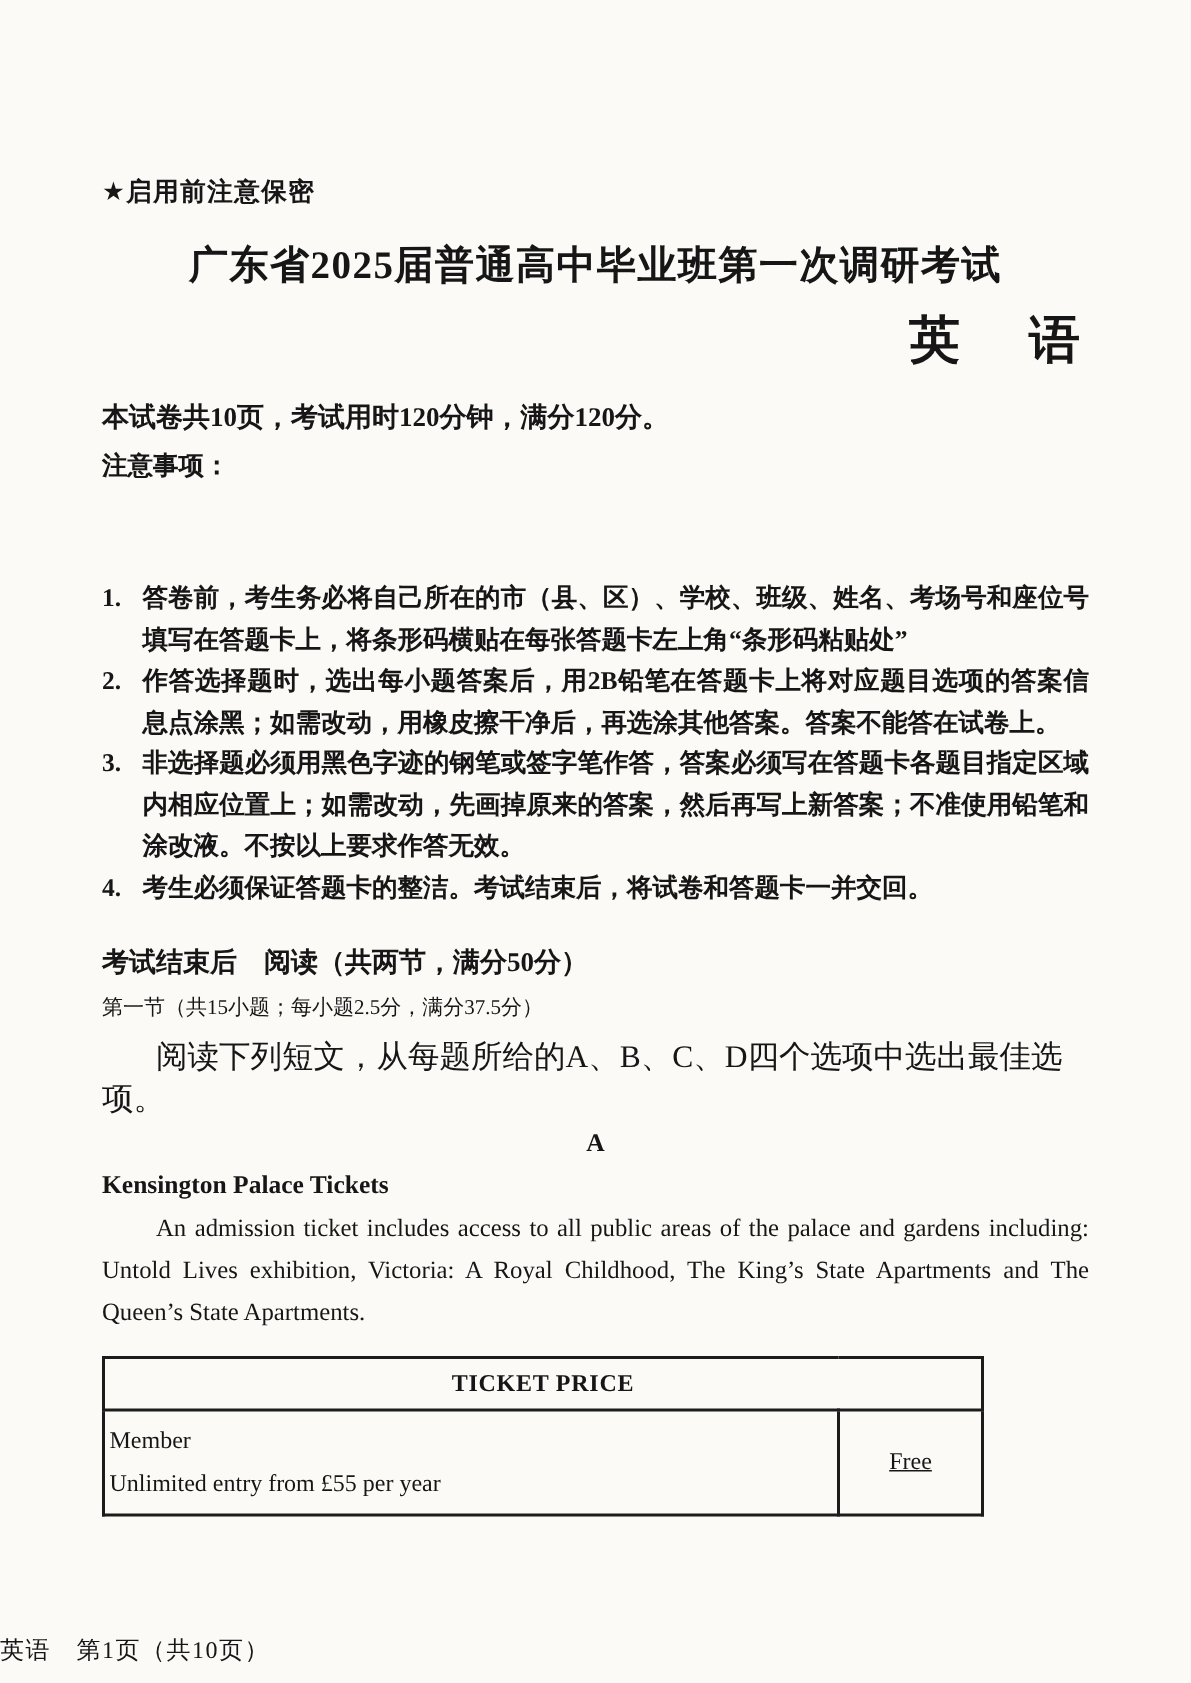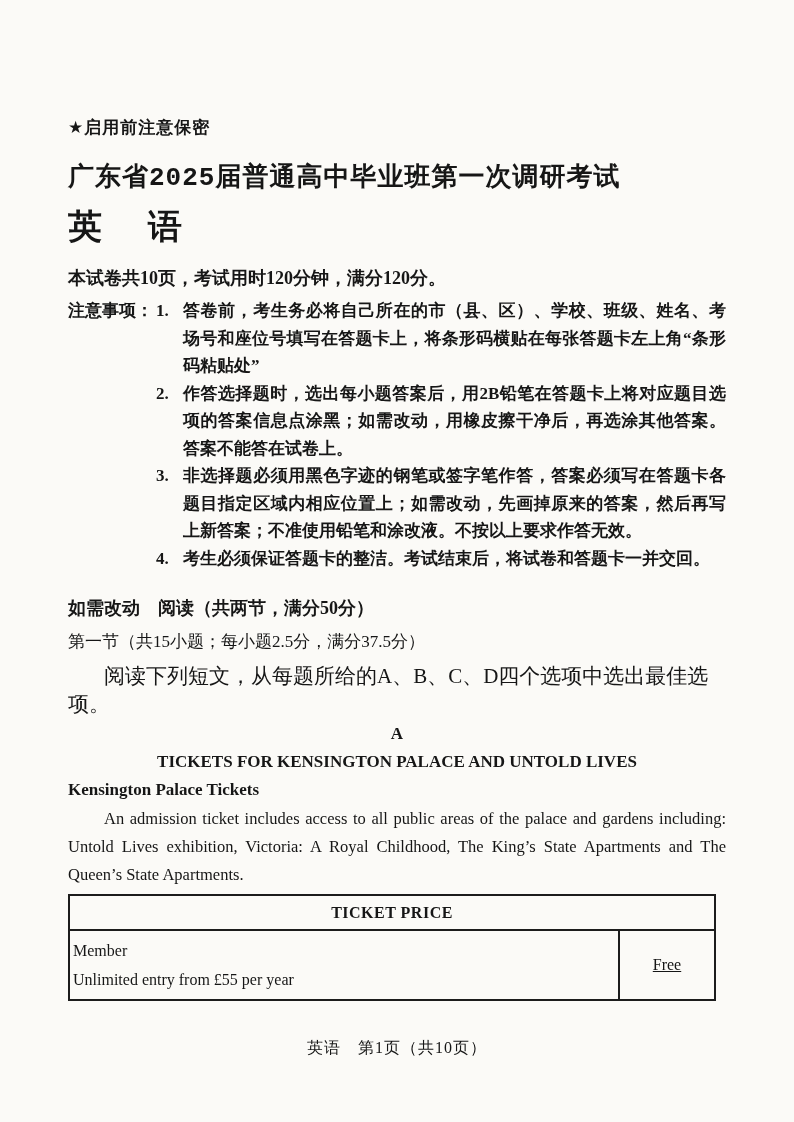--- a/index.html
+++ b/index.html
@@ -18,58 +18,60 @@
   }
   .security {
     padding-top: 116px;
     font-family: "DejaVu Sans", "Liberation Sans", sans-serif;
     font-weight: bold;
     font-size: 17px;
     letter-spacing: 1px;
   }
   .exam-title {
     margin: 20px 0 0 0;
-    font-family: Liberation Mono, monospace;
+    text-align: center;
+    font-family: Liberation Serif, serif;
     font-weight: bold;
     font-size: 26px;
     letter-spacing: 1px;
   }
   .subject {
     margin: 10px 0 0 0;
-    text-align: left;
+    text-align: right;
     font-family: "DejaVu Sans", "Liberation Sans", sans-serif;
     font-weight: bold;
     font-size: 34px;
     letter-spacing: 6px;
   }
   .paper-info {
     margin: 16px 0 0 0;
     font-size: 18px;
     font-weight: 700;
   }
   .notices {
     display: flex;
     margin-top: 7px;
     font-size: 17px;
     font-weight: 600;
     line-height: 27.5px;
+    flex-direction: column;
   }
   .notice-label { width: 88px; flex: 0 0 88px; font-weight: bold; }
   .notice-list { flex: 1; }
   .notice-item { display: flex; }
   .notice-num { width: 27px; flex: 0 0 27px; }
   .notice-text { flex: 1; text-align: justify; }
   .part-heading {
     margin-top: 24px;
     font-size: 18px;
     font-weight: bold;
   }
   .sub-heading {
     margin-top: 10px;
-    font-size: 17px;
+    font-size: 14px;
     font-weight: 500;
   }
   .instruction {
     margin: 9px 0 0 0;
     font-size: 21px;
     text-indent: 36px;
   }
   .passage-label {
     margin-top: 6px;
     text-align: center;
@@ -91,22 +93,22 @@
   }
   .passage-para {
     margin: 5px 0 0 0;
     font-size: 16.5px;
     line-height: 28px;
     text-align: justify;
     text-indent: 36px;
     font-family: "Liberation Serif", serif;
   }
   table.ticket-table {
-    margin-top: 5px;
-    width: 648px;
+    margin-top: 15px;
+    width: 588px;
     border-collapse: collapse;
     font-family: "Liberation Serif", serif;
     font-size: 16px;
   }
   table.ticket-table th, table.ticket-table td {
     border: 2px solid #1c1c1c;
   }
   table.ticket-table th {
     height: 31px;
     text-align: center;
@@ -122,22 +124,21 @@
   td.cell-desc-col .row-desc { text-align: justify; }
   td.cell-price-col {
     width: 92px;
     text-align: center;
     vertical-align: middle;
     text-decoration: underline;
   }
   .footer {
     position: absolute;
     left: 0; right: 0;
-    top: 1038px;
-    text-align: center;
+    top: 1090px;
     font-size: 16px;
     letter-spacing: 1px;
   }
 </style>
 </head>
 <body>
 
 <div class="page">
 
   <div class="security">★启用前注意保密</div>
@@ -163,29 +164,28 @@
         <span class="notice-num">3.</span>
         <span class="notice-text">非选择题必须用黑色字迹的钢笔或签字笔作答，答案必须写在答题卡各题目指定区域内相应位置上；如需改动，先画掉原来的答案，然后再写上新答案；不准使用铅笔和涂改液。不按以上要求作答无效。</span>
       </div>
       <div class="notice-item">
         <span class="notice-num">4.</span>
         <span class="notice-text">考生必须保证答题卡的整洁。考试结束后，将试卷和答题卡一并交回。</span>
       </div>
     </div>
   </div>
 
-  <div class="part-heading">如需改动　阅读（共两节，满分50分）</div>
+  <div class="part-heading">考试结束后　阅读（共两节，满分50分）</div>
 
   <div class="sub-heading">第一节（共15小题；每小题2.5分，满分37.5分）</div>
 
   <p class="instruction">阅读下列短文，从每题所给的A、B、C、D四个选项中选出最佳选项。</p>
 
   <div class="passage-label">A</div>
 
-  <div class="passage-title">TICKETS FOR KENSINGTON PALACE AND UNTOLD LIVES</div>
 
   <div class="passage-subtitle">Kensington Palace Tickets</div>
 
   <p class="passage-para">An admission ticket includes access to all public areas of the palace and gardens including: Untold Lives exhibition, Victoria: A Royal Childhood, The King’s State Apartments and The Queen’s State Apartments.</p>
 
   <table class="ticket-table">
     <tbody>
       <tr>
         <th colspan="2">TICKET PRICE</th>
       </tr>

